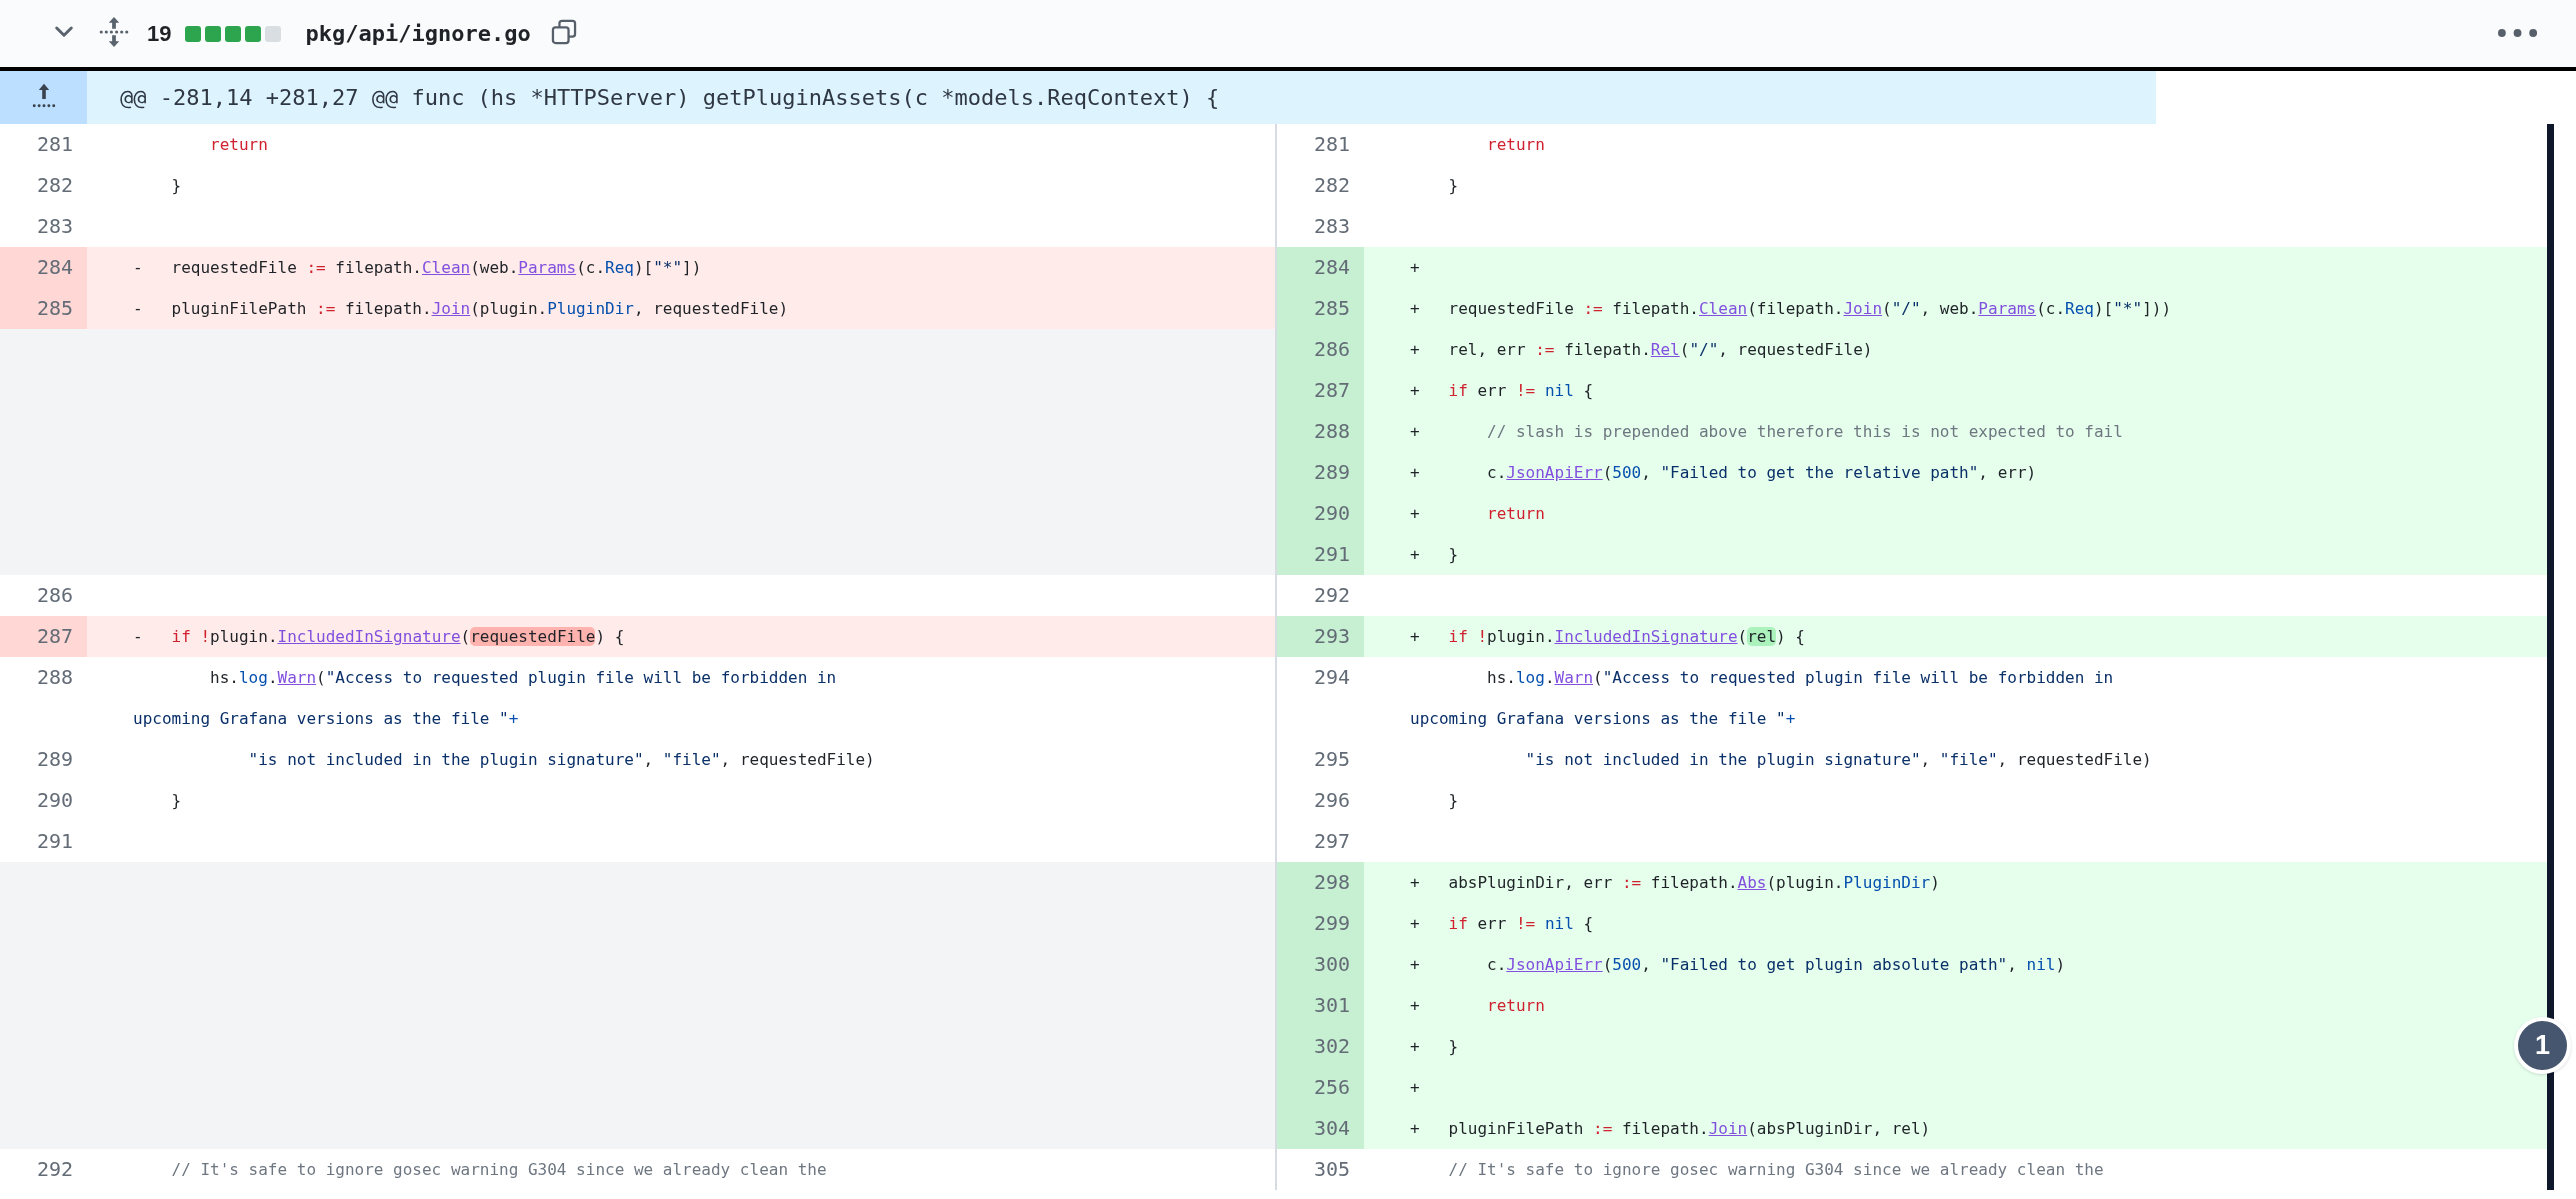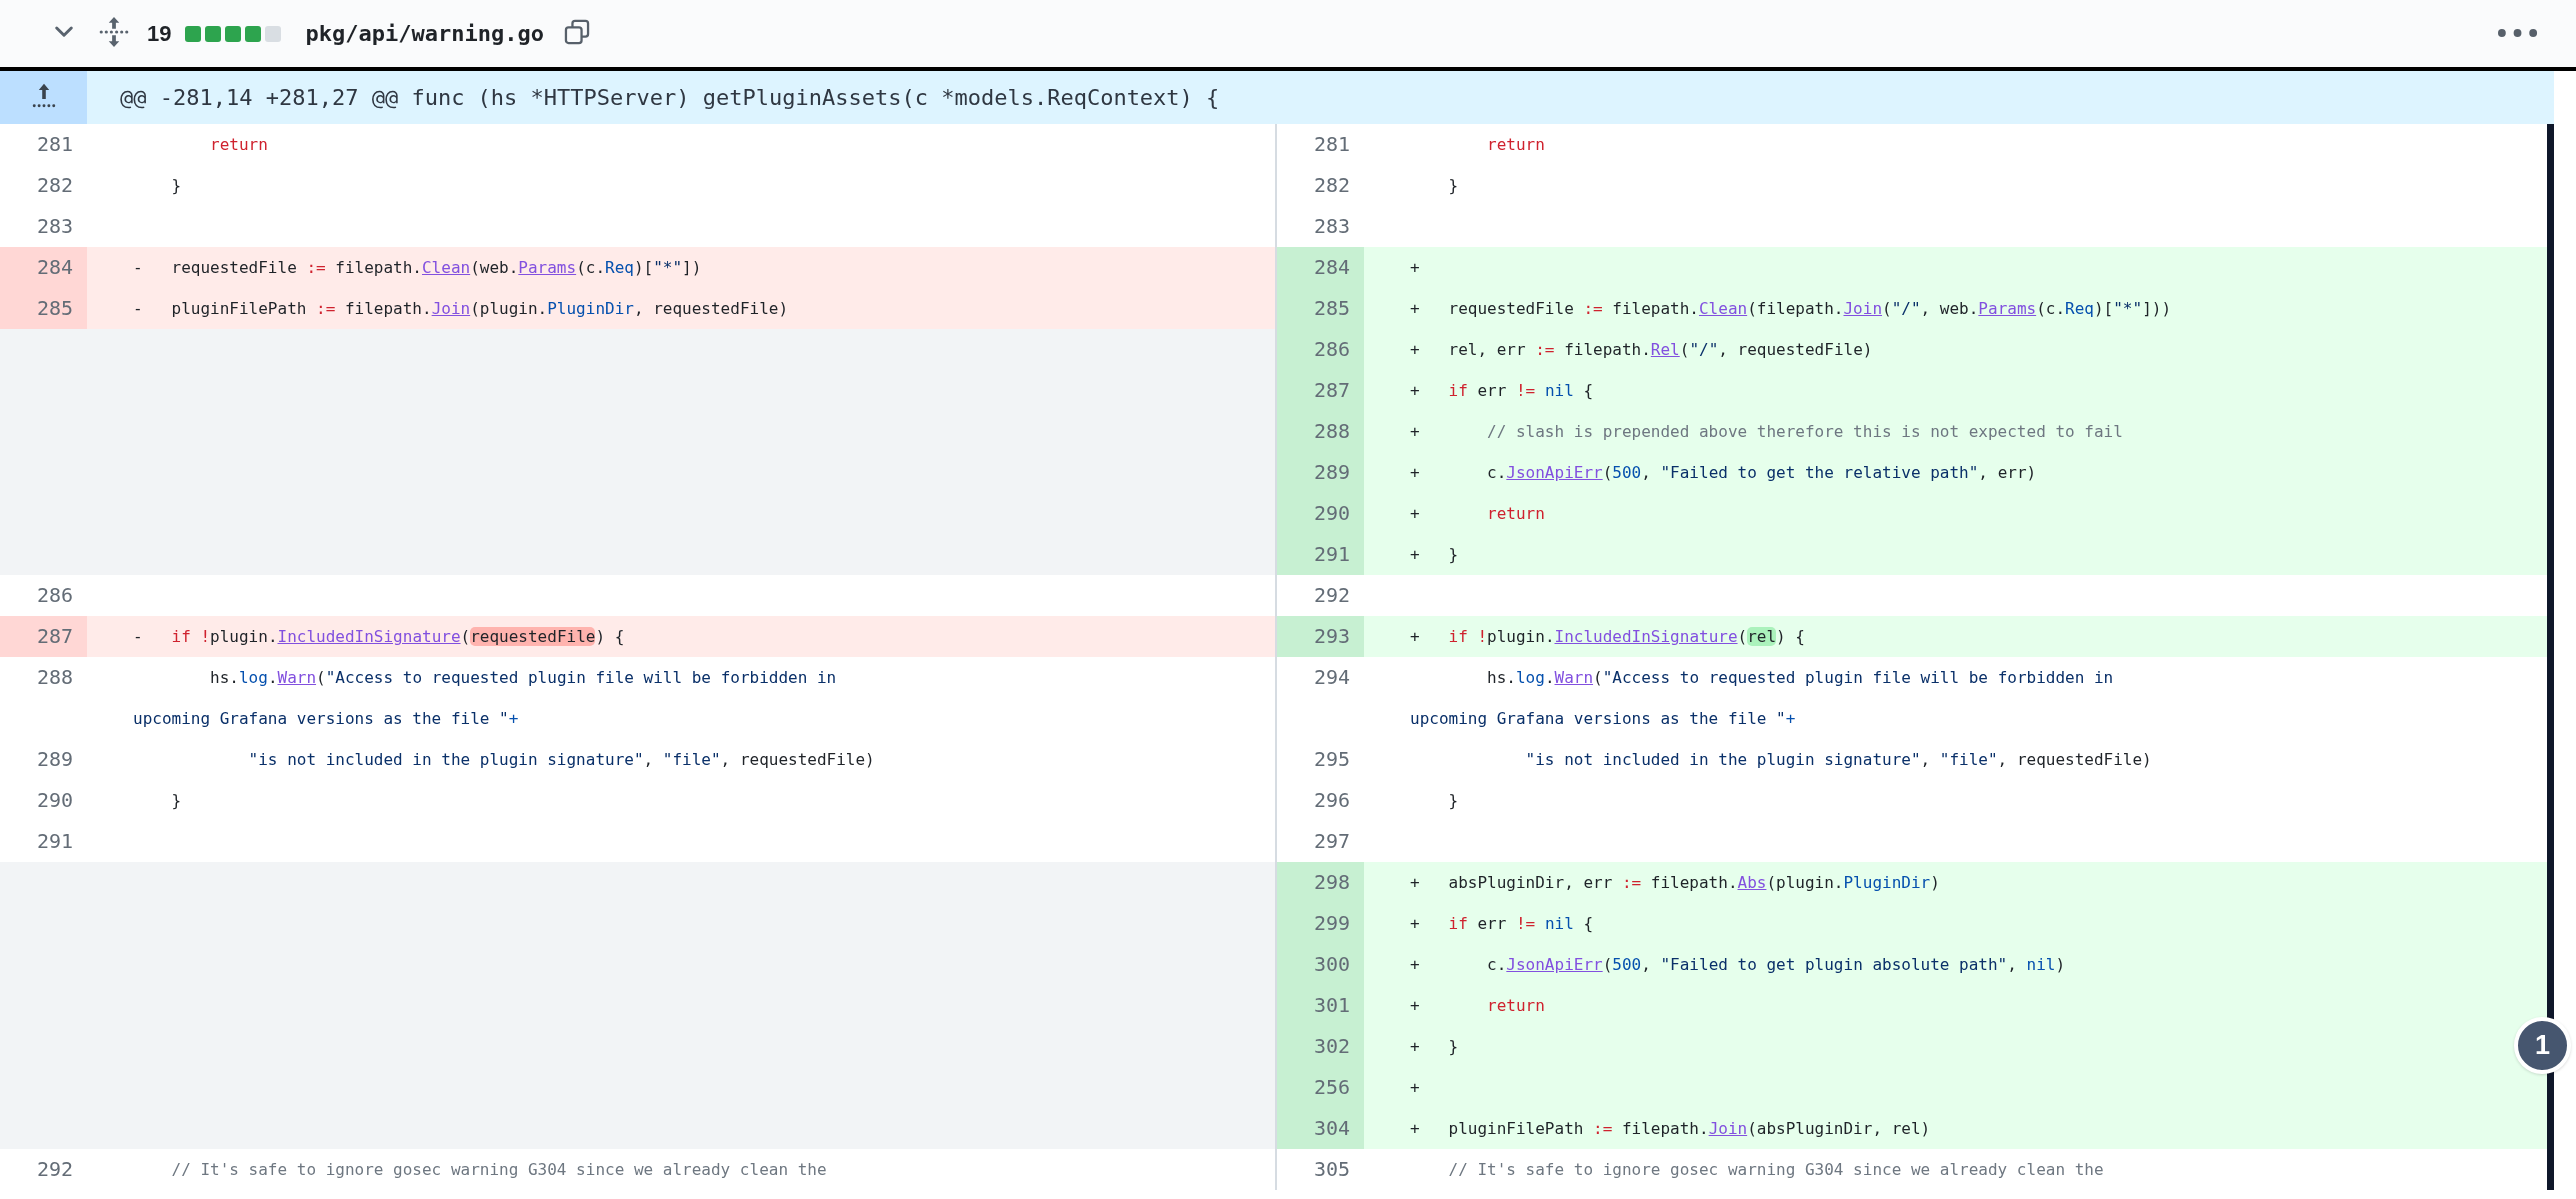--- a/index.html
+++ b/index.html
@@ -20,21 +20,21 @@
   .changes-count { font-weight:700; font-size:22px; color:#1f2328; margin-right:14px; }
   .diffstat { display:flex; gap:4px; margin-right:24px; }
   .block { width:16px; height:16px; border-radius:3px; }
   .block.add { background:#2da44e; }
   .block.neutral { background:#d9dee3; }
   .filename { font-family:"DejaVu Sans Mono", monospace; font-size:22px; font-weight:700; color:#1f2328; margin-right:20px; text-decoration:none; }
   .copy { color:#57606a; }
   .spacer { flex:1; }
   .kebab { color:#57606a; padding:6px; }
   
-  .hunk-row { display:flex; width:2554px; height:53px; background:#ddf4ff; }
+  .hunk-row { display:flex; width:2156px; height:53px; background:#ddf4ff; }
   .hunk-gutter { width:87px; background:#bcdfff; display:flex; align-items:center; justify-content:center; color:#3a434d; cursor:pointer; }
   .hunk-text {
     flex:1; font-family:"DejaVu Sans Mono", monospace; font-size:22px;
     line-height:53px; color:#2f3742; padding-left:33px; white-space:pre; overflow:hidden;
   }
   
   .diff-body { width:2554px; border-right:7px solid #0f172a; }
   .row { display:flex; }
   .cell { display:flex; }
   .cell.l { width:1278px; }
@@ -102,21 +102,21 @@
       </span>
     </span>
     <span class="changes-count">19</span>
     <span class="diffstat" id="diffstat-blocks">
         <span class="block add"></span>
         <span class="block add"></span>
         <span class="block add"></span>
         <span class="block add"></span>
         <span class="block neutral"></span>
       </span>
-    <a class="filename">pkg/api/warning.go</a>
+    <a class="filename">pkg/api/ignore.go</a>
     <button class="icon-btn copy">
       <span>
         <svg width="26" height="26" viewBox="0 0 16 16" fill="none" stroke="currentColor" stroke-width="1.4">
           <rect x="1.2" y="5.2" width="9.6" height="9.6" rx="1.6"></rect>
           <path d="M5.2 5.2 V2.8 A1.6 1.6 0 0 1 6.8 1.2 H13.2 A1.6 1.6 0 0 1 14.8 2.8 V9.2 A1.6 1.6 0 0 1 13.2 10.8 H10.8"></path>
         </svg>
       </span>
     </button>
     <span class="spacer"></span>
     <button class="icon-btn kebab">

